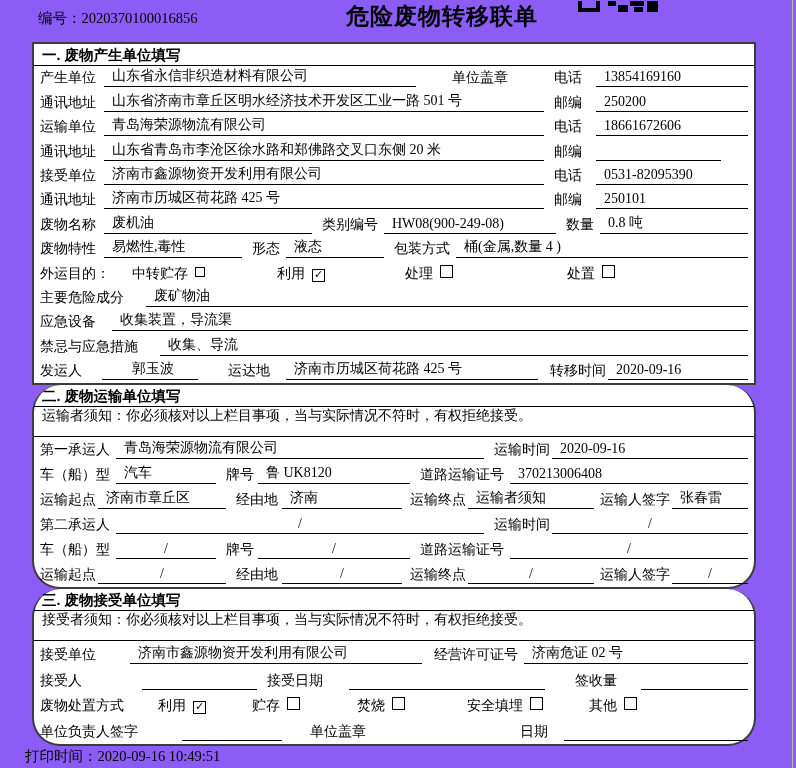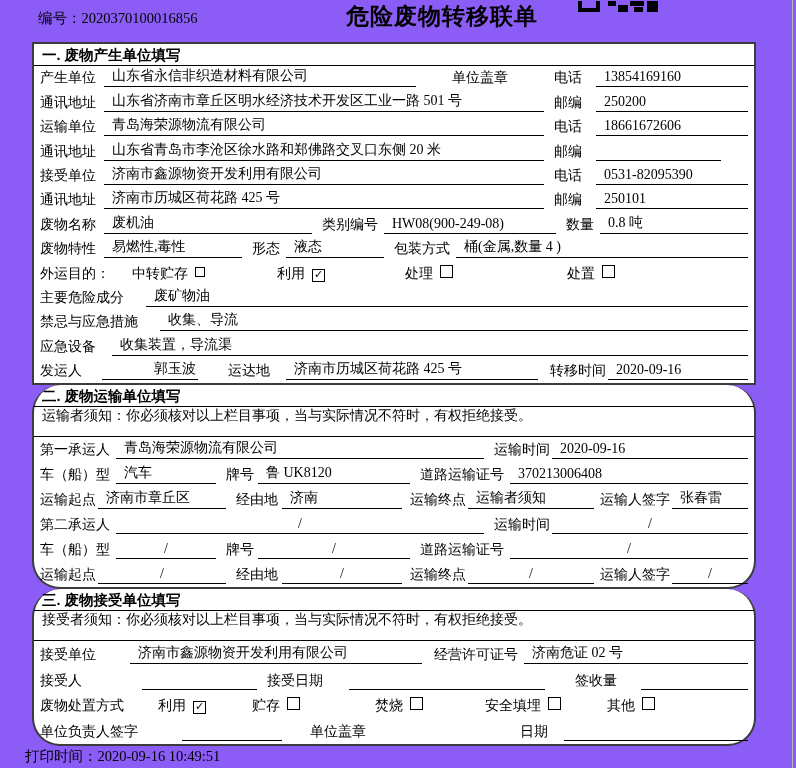--- a/index.html
+++ b/index.html
@@ -137,32 +137,32 @@
         <span class="opt" style="margin-left:80px"><span>处理</span><span class="cb"></span></span>
         <span class="opt" style="margin-left:114px"><span>处置</span><span class="cb"></span></span>
       </div>
 
       <div class="row">
         <span class="lbl" style="width:96px">主要危险成分</span>
         <span class="u grow" style="margin-left:10px">废矿物油</span>
       </div>
 
       <div class="row">
+        <span class="lbl" style="width:64px">应急设备</span>
+        <span class="u grow" style="margin-left:8px">收集装置，导流渠</span>
+      </div>
+
+      <div class="row">
         <span class="lbl" style="width:112px">禁忌与应急措施</span>
         <span class="u grow" style="margin-left:8px">收集、导流</span>
       </div>
 
       <div class="row">
-        <span class="lbl" style="width:64px">应急设备</span>
-        <span class="u grow" style="margin-left:8px">收集装置，导流渠</span>
-      </div>
-
-      <div class="row">
         <span class="lbl" style="width:52px">发运人</span>
-        <span class="u" style="width:96px;margin-left:10px;text-align:right">郭玉波</span>
+        <span class="u" style="width:96px;margin-left:10px;text-align:center">郭玉波</span>
         <span class="lbl" style="width:48px;margin-left:30px">运达地</span>
         <span class="u" style="width:252px;margin-left:10px">济南市历城区荷花路 425 号</span>
         <span class="lbl" style="width:58px;margin-left:12px">转移时间</span>
         <span class="u grow">2020-09-16</span>
       </div>
     </section>
 
     <section class="box sec2">
       <div class="sec-title">二. 废物运输单位填写</div>
 
@@ -247,21 +247,21 @@
         <span class="lbl" style="width:62px;margin-left:10px">接受日期</span>
         <span class="u" style="width:196px;margin-left:20px"></span>
         <span class="lbl" style="width:46px;margin-left:30px">签收量</span>
         <span class="u grow" style="margin-left:20px"></span>
       </div>
 
       <div class="row">
         <span class="lbl" style="width:88px">废物处置方式</span>
         <span class="opt" style="margin-left:30px"><span>利用</span><span class="cb">✓</span></span>
         <span class="opt" style="margin-left:46px"><span>贮存</span><span class="cb"></span></span>
-        <span class="opt" style="margin-left:75px"><span>焚烧</span><span class="cb"></span></span>
+        <span class="opt" style="margin-left:57px"><span>焚烧</span><span class="cb"></span></span>
         <span class="opt" style="margin-left:62px"><span>安全填埋</span><span class="cb"></span></span>
         <span class="opt" style="margin-left:46px"><span>其他</span><span class="cb"></span></span>
       </div>
 
       <div class="row">
         <span class="lbl" style="width:100px">单位负责人签字</span>
         <span class="u" style="width:100px;margin-left:42px"></span>
         <span class="lbl" style="width:60px;margin-left:28px">单位盖章</span>
         <span class="lbl" style="width:30px;margin-left:150px">日期</span>
         <span class="u grow" style="margin-left:14px"></span>

